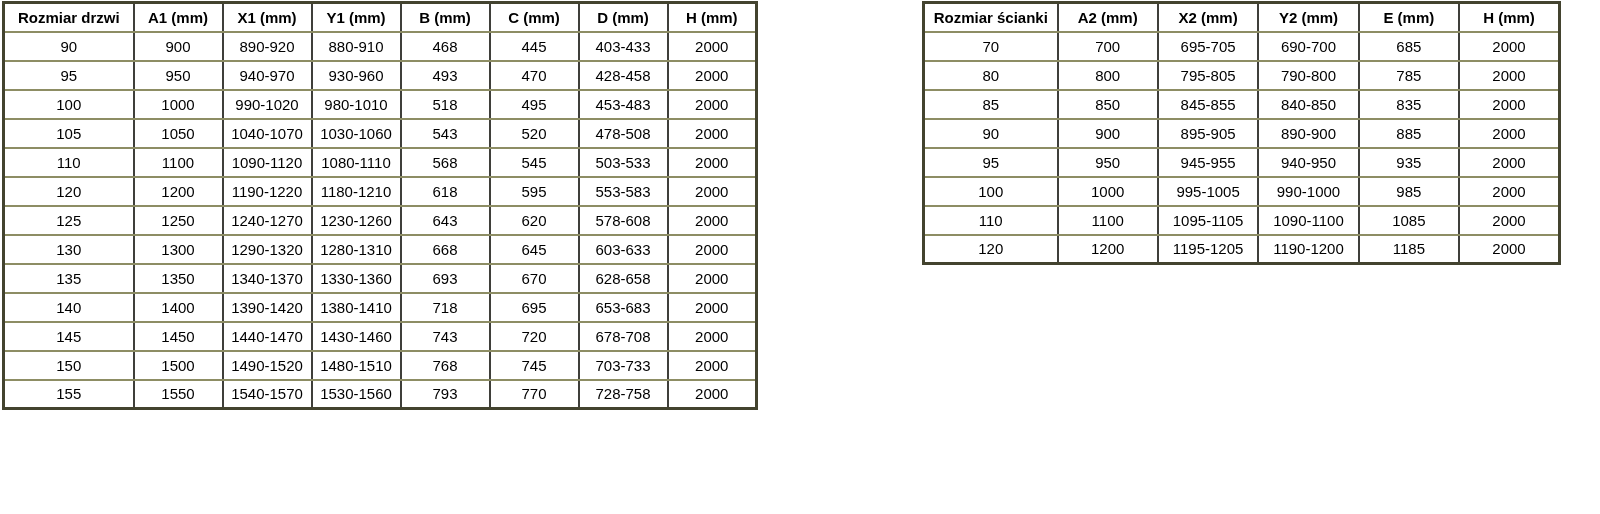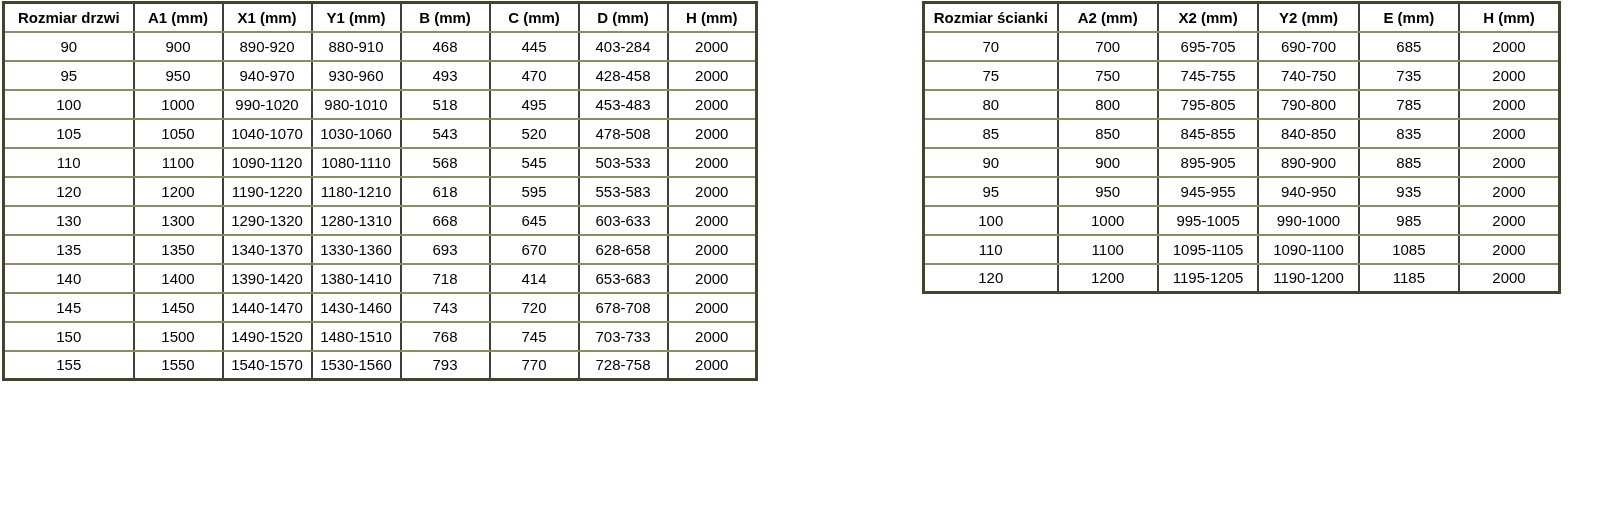--- a/index.html
+++ b/index.html
@@ -66,21 +66,21 @@
         </tr>
     </thead>
     <tbody>
         <tr>
           <td>90</td>
           <td>900</td>
           <td>890-920</td>
           <td>880-910</td>
           <td>468</td>
           <td>445</td>
-          <td>403-284</td>
+          <td>403-433</td>
           <td>2000</td>
         </tr>
         <tr>
           <td>95</td>
           <td>950</td>
           <td>940-970</td>
           <td>930-960</td>
           <td>493</td>
           <td>470</td>
           <td>428-458</td>
@@ -120,20 +120,30 @@
           <td>120</td>
           <td>1200</td>
           <td>1190-1220</td>
           <td>1180-1210</td>
           <td>618</td>
           <td>595</td>
           <td>553-583</td>
           <td>2000</td>
         </tr>
         <tr>
+          <td>125</td>
+          <td>1250</td>
+          <td>1240-1270</td>
+          <td>1230-1260</td>
+          <td>643</td>
+          <td>620</td>
+          <td>578-608</td>
+          <td>2000</td>
+        </tr>
+        <tr>
           <td>130</td>
           <td>1300</td>
           <td>1290-1320</td>
           <td>1280-1310</td>
           <td>668</td>
           <td>645</td>
           <td>603-633</td>
           <td>2000</td>
         </tr>
         <tr>
@@ -145,21 +155,21 @@
           <td>670</td>
           <td>628-658</td>
           <td>2000</td>
         </tr>
         <tr>
           <td>140</td>
           <td>1400</td>
           <td>1390-1420</td>
           <td>1380-1410</td>
           <td>718</td>
-          <td>414</td>
+          <td>695</td>
           <td>653-683</td>
           <td>2000</td>
         </tr>
         <tr>
           <td>145</td>
           <td>1450</td>
           <td>1440-1470</td>
           <td>1430-1460</td>
           <td>743</td>
           <td>720</td>
@@ -203,28 +213,20 @@
     <tbody>
         <tr>
           <td>70</td>
           <td>700</td>
           <td>695-705</td>
           <td>690-700</td>
           <td>685</td>
           <td>2000</td>
         </tr>
         <tr>
-          <td>75</td>
-          <td>750</td>
-          <td>745-755</td>
-          <td>740-750</td>
-          <td>735</td>
-          <td>2000</td>
-        </tr>
-        <tr>
           <td>80</td>
           <td>800</td>
           <td>795-805</td>
           <td>790-800</td>
           <td>785</td>
           <td>2000</td>
         </tr>
         <tr>
           <td>85</td>
           <td>850</td>

